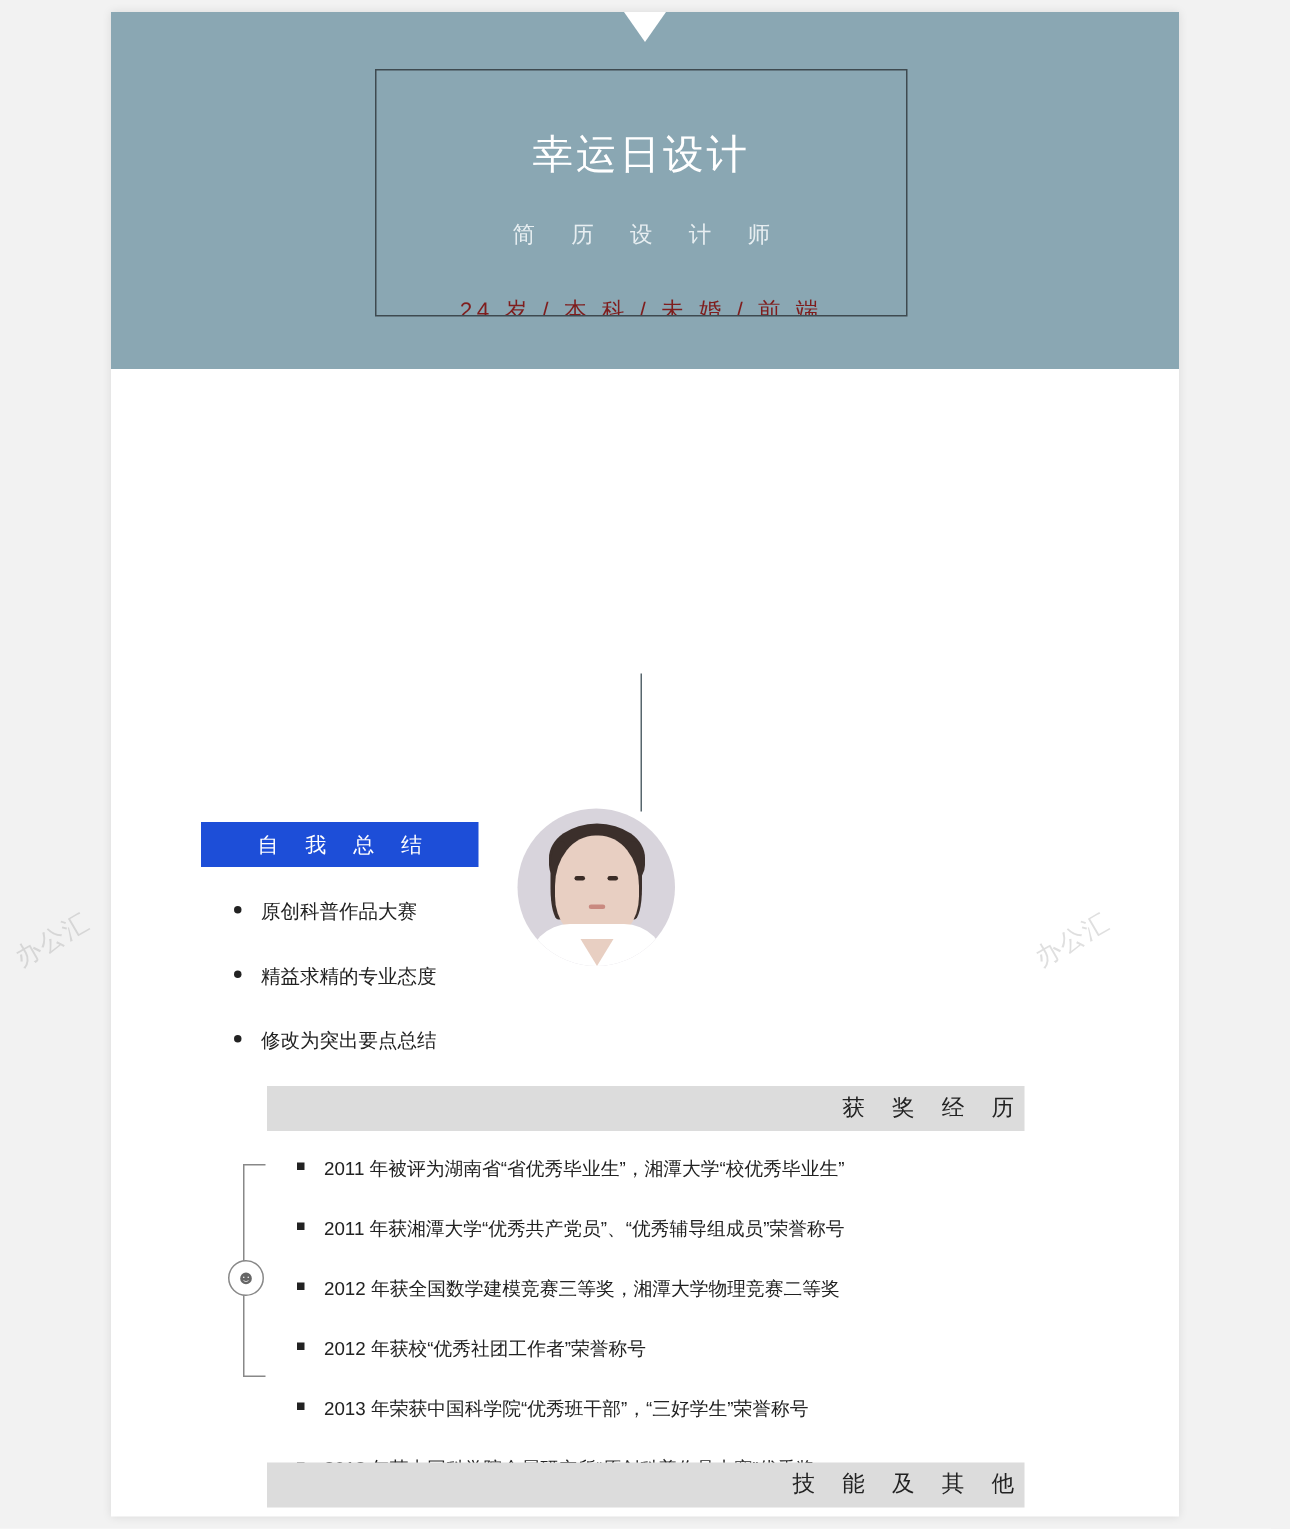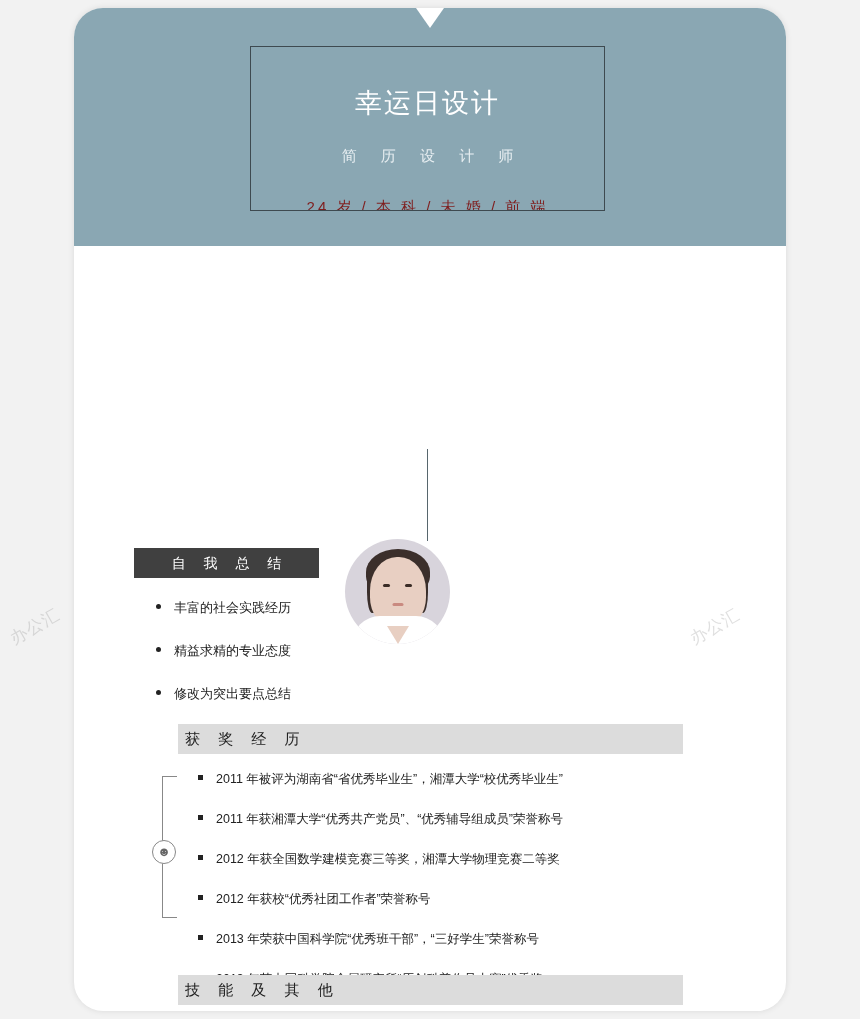--- a/index.html
+++ b/index.html
@@ -16,21 +16,20 @@
   }
   .page {
     position: absolute;
     left: 74px;
     top: 8px;
     width: 712px;
     height: 1003px;
     background: #ffffff;
     box-shadow: 0 0 6px rgba(0,0,0,0.10);
     overflow: hidden;
-    border-radius: 29px;
   }
   
   .header-band {
     position: relative;
     width: 100%;
     height: 238px;
     background: #8aa7b3;
   }
   .header-notch {
     position: absolute;
@@ -81,21 +80,21 @@
     height: 92px;
     background: #57666d;
   }
   
   .body-area {
     position: relative;
     height: 765px;
   }
   .section-tag {
     position: absolute;
-    background: #404040;
+    background: #1d4ed8;
     color: #ffffff;
     font-size: 14px;
     letter-spacing: 7px;
     text-align: center;
     line-height: 30px;
     height: 30px;
     padding-left: 7px;
     box-sizing: border-box;
   }
   .tag-self { left: 60px; top: 302px; width: 185px; }
@@ -217,21 +216,21 @@
   
   .banner {
     position: absolute;
     left: 104px;
     width: 505px;
     height: 30px;
     background: #dcdcdc;
     color: #222222;
     font-size: 15px;
     letter-spacing: 7px;
-    text-align: left;
+    text-align: right;
     line-height: 30px;
     padding-left: 7px;
     box-sizing: border-box;
   }
   .banner-awards { top: 478px; }
   .banner-skills { top: 729px; }
   
   .award-list {
     position: absolute;
     left: 118px;
@@ -305,21 +304,21 @@
       <div class="name-extra">24 岁 / 本 科 / 未 婚 / 前 端</div>
     </div>
   </div>
 
   <div class="body-area">
 
     <div class="connector"></div>
 
     <div class="section-tag tag-self">自 我 总 结</div>
     <ul class="bullet-list list-self">
-      <li>丰富的社会实践经历</li>
+      <li>原创科普作品大赛</li>
       <li>精益求精的专业态度</li>
       <li>修改为突出要点总结</li>
     </ul>
 
 
     <div class="photo-wrap">
       <div class="photo-hair"></div>
       <div class="photo-hair-side-l"></div>
       <div class="photo-hair-side-r"></div>
       <div class="photo-face"></div>

